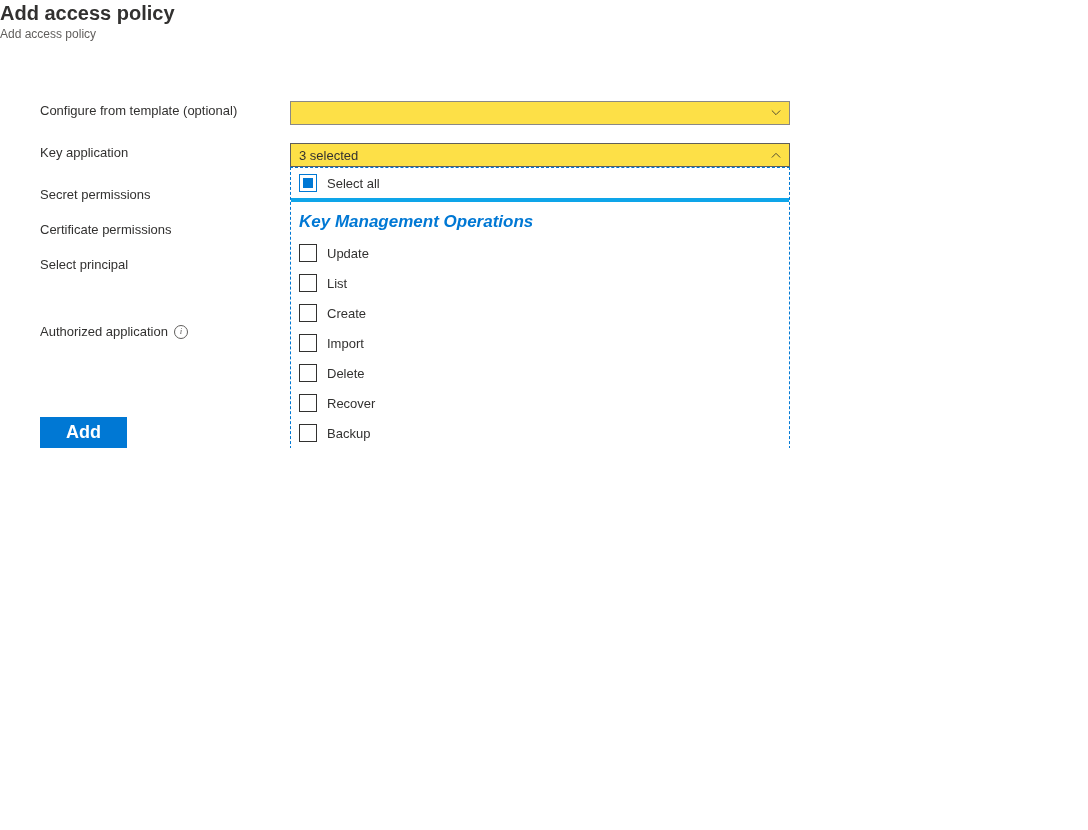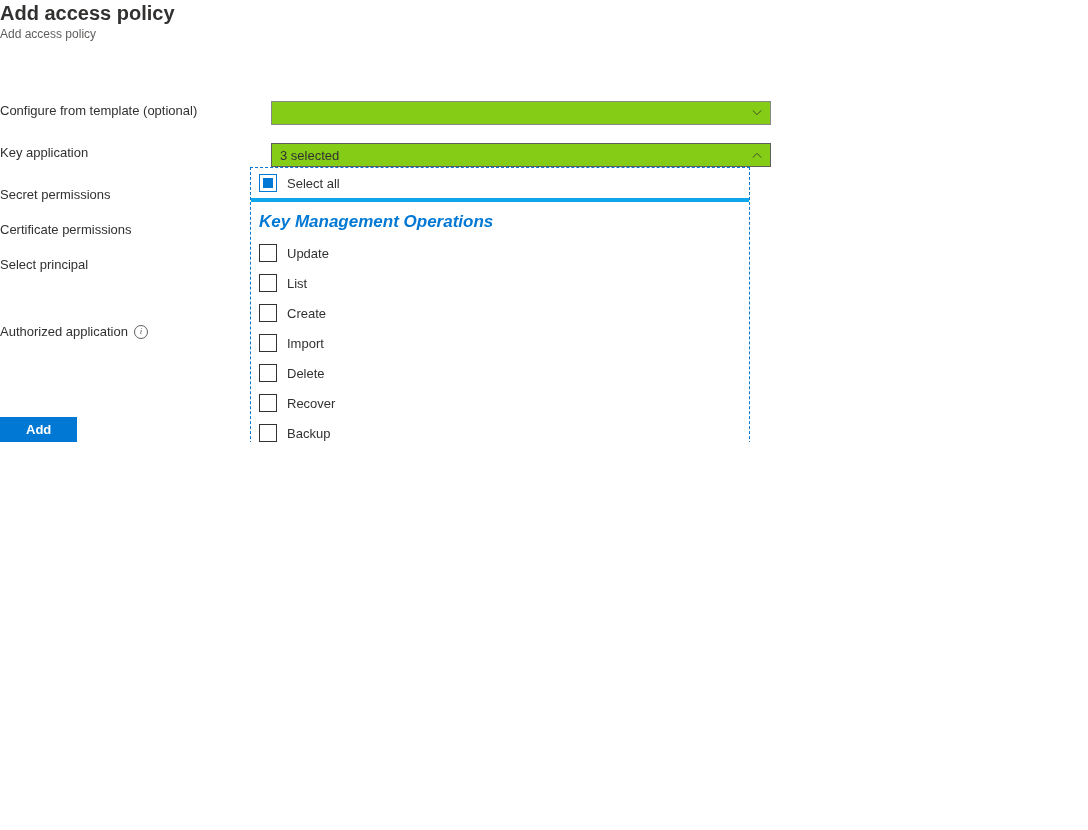--- a/index.html
+++ b/index.html
@@ -19,20 +19,21 @@
       font-weight: 600;
       color: #323130;
     }
     .breadcrumb {
       font-size: 12px;
       color: #605e5c;
       margin-top: 2px;
     }
     .form-body {
       margin-top: 60px;
+      padding-left: 40px;
     }
     .form-row {
       display: flex;
       align-items: flex-start;
       margin-bottom: 18px;
       position: relative;
     }
     .form-label {
       width: 250px;
       font-size: 13px;
@@ -57,28 +58,27 @@
       line-height: 1;
     }
     .form-control-area {
       width: 500px;
       position: relative;
     }
     .select-box {
       width: 100%;
       height: 24px;
       border: 1px solid #8a8886;
-      background: #84cc16;
+      background: #fde047;
       display: flex;
       align-items: center;
       justify-content: space-between;
       padding: 0 8px;
       cursor: pointer;
       font-size: 13px;
-      margin-left: 21px;
     }
     .select-box.active {
       border: 1px solid #605e5c;
     }
     .chevron {
       width: 10px;
       height: 10px;
       display: inline-flex;
       align-items: center;
       justify-content: center;
@@ -137,21 +137,21 @@
       content: '';
       width: 10px;
       height: 10px;
       background: #0078d4;
     }
     .primary-btn {
       background: #0078d4;
       color: #fff;
       border: none;
       padding: 5px 26px;
-      font-size: 13px;
+      font-size: 18px;
       font-weight: 600;
       cursor: pointer;
       margin-top: 60px;
     }
     .checkmark { stroke: #fff; stroke-width: 2; fill: none; }
   </style>
 </head>
 <body>
 
 <div class="header">

